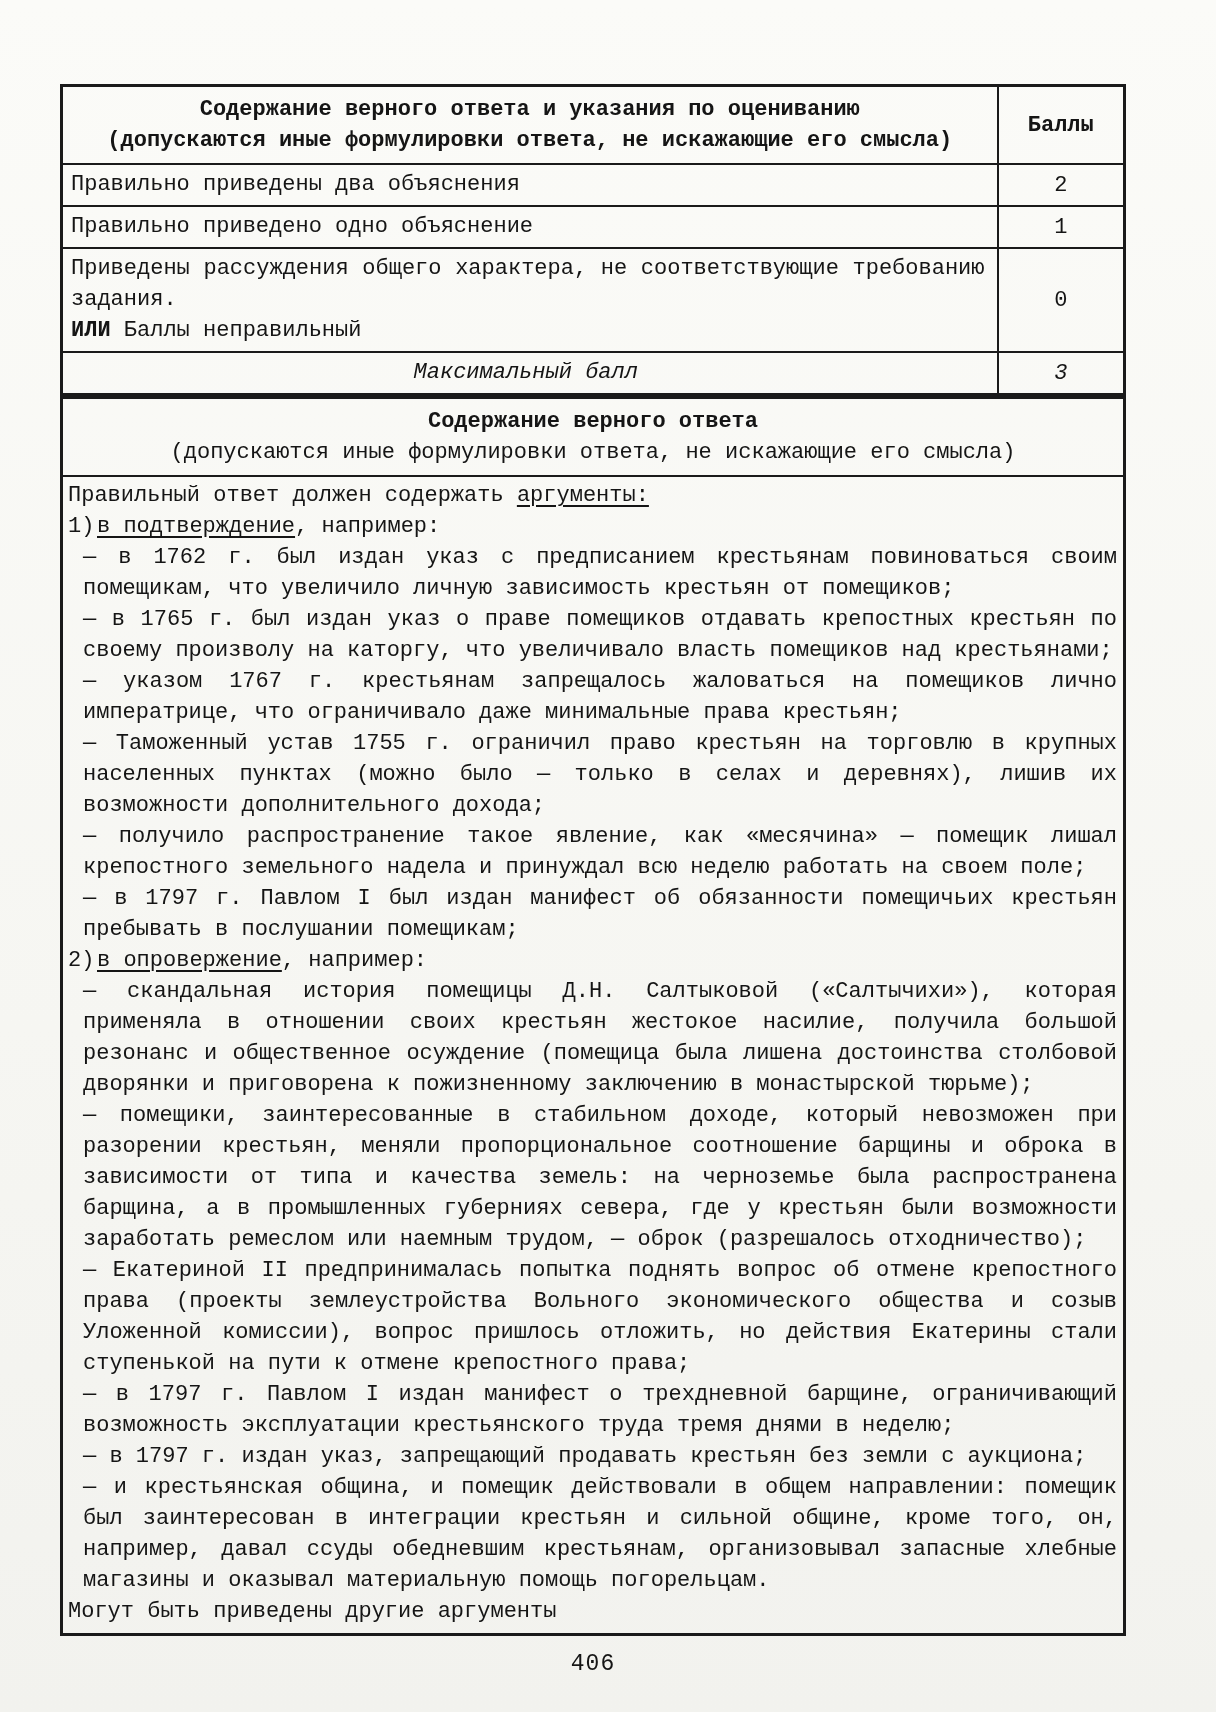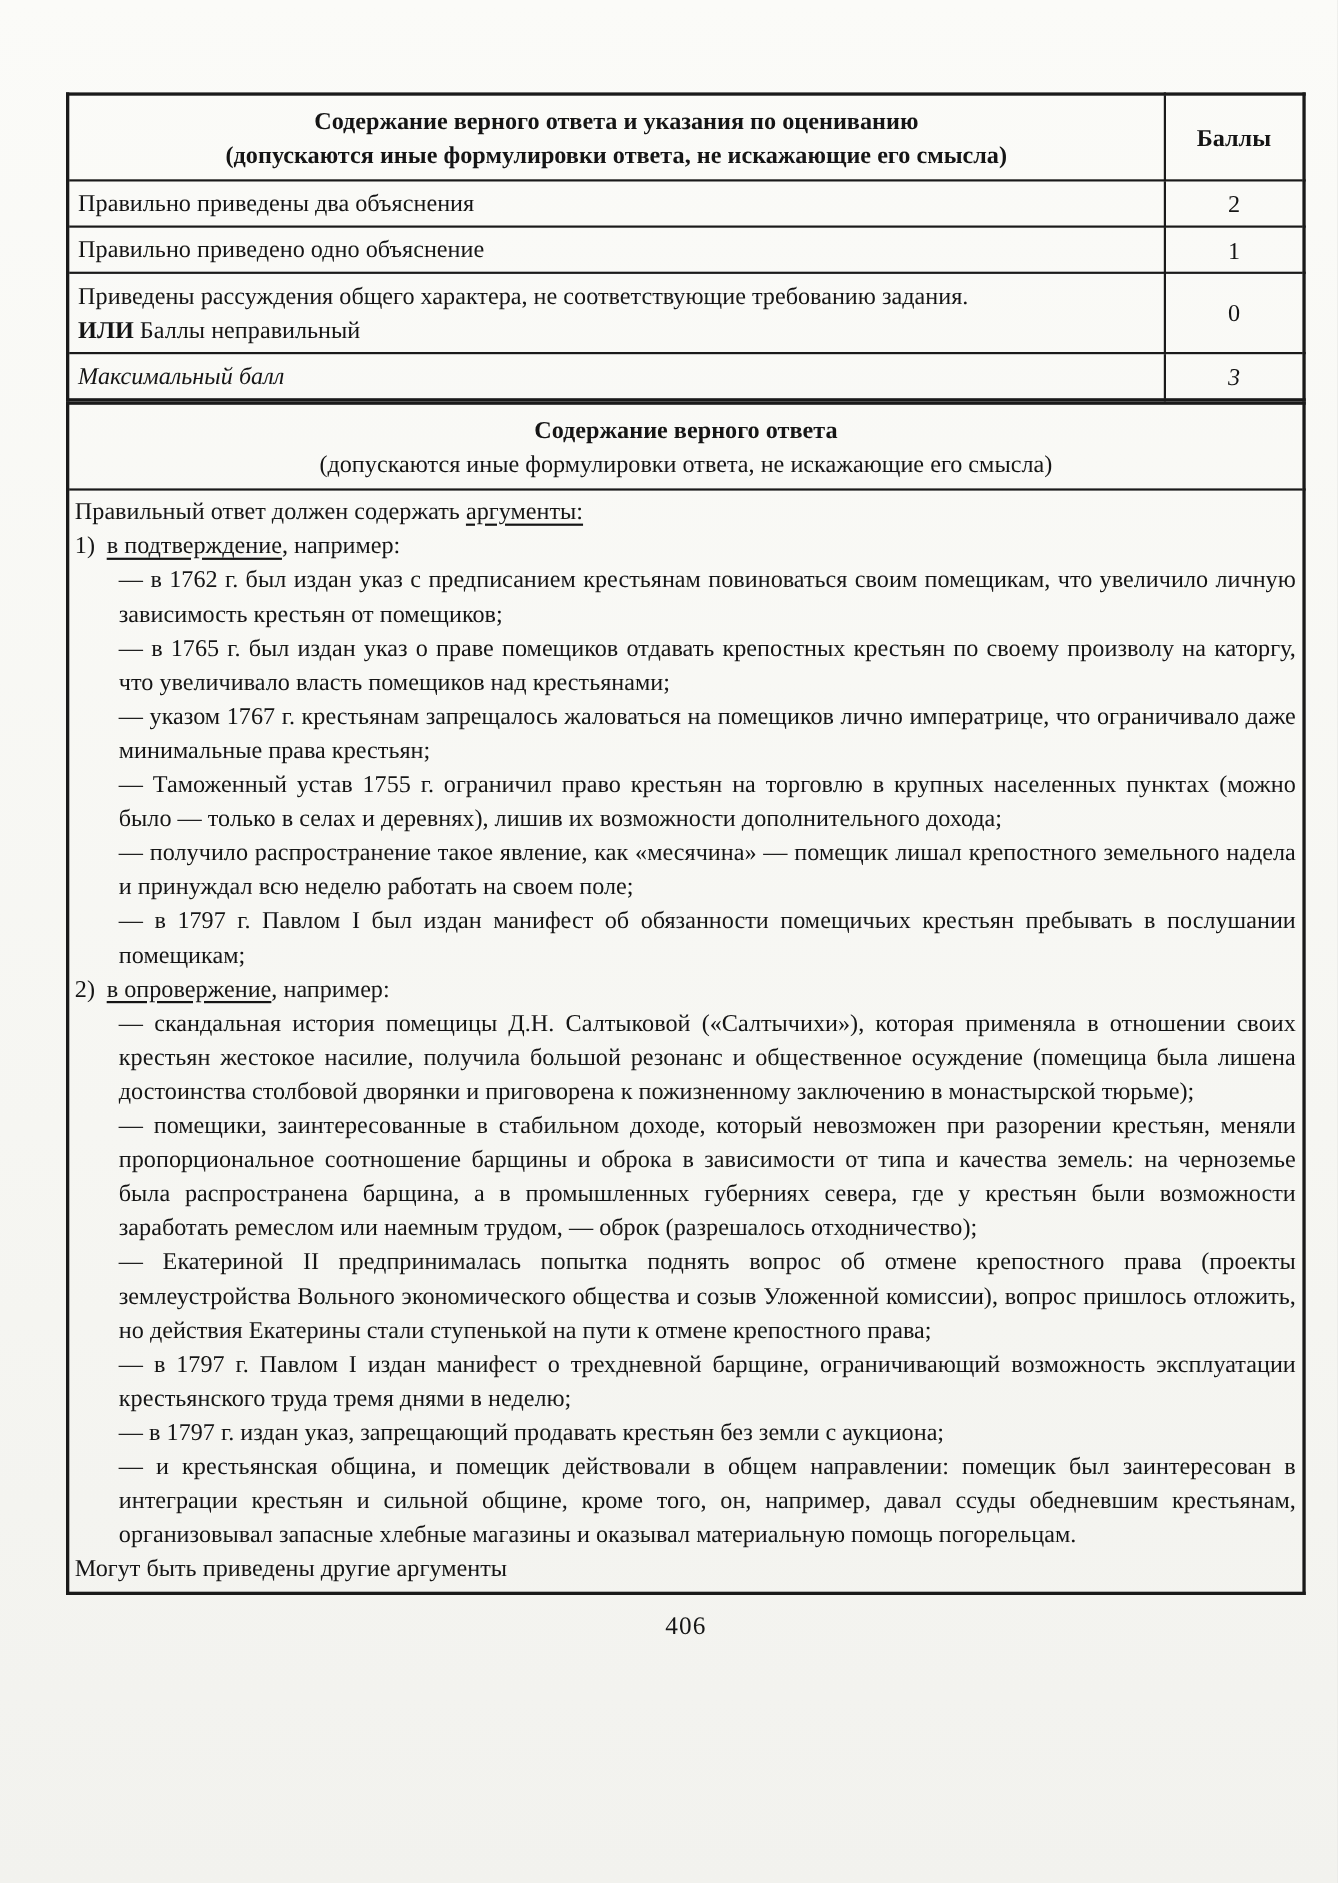--- a/index.html
+++ b/index.html
@@ -6,45 +6,46 @@
   html,body { background:#e9e9e6; }
   body {
     width:1216px; height:1712px;
     font-family:"Liberation Serif", serif;
     color:#151515;
     position:relative;
   }
   .page {
     position:absolute; inset:0;
     background:linear-gradient(180deg,#fbfbf8 0%, #f6f6f2 60%, #f2f2ee 100%);
-    padding:84px 29px 0 60px;
+    padding:84px 90px 0 60px;
+    font-family:Liberation Mono, monospace;
   }
   table { border-collapse:collapse; width:100%; table-layout:fixed; }
   .score-table, .answer-table { border:3px solid #1a1a1a; }
   .score-table td, .answer-table td { border:2px solid #1a1a1a; vertical-align:middle; }
 
   .txt { font-size:22px; line-height:31px; }
   .b { font-weight:bold; }
   .u { text-decoration:underline; text-underline-offset:4px;margin-top:44px; }
 
   
   .score-table .thead { text-align:center; font-weight:bold; padding:7px 14px; }
   .score-table .crit { padding:4px 12px 5px 8px; text-align:justify; }
   .score-table .pts { width:127px; text-align:center; }
   .score-table .maxrow td { font-style:italic; }
-  .score-table .maxlabel { text-align:left; padding:4px 16px 5px 8px; }
+  .score-table .maxlabel { text-align:center; padding:4px 16px 5px 8px; }
 
   .task-label { font-weight:bold; font-size:23px; line-height:26px; margin:13px 0 9px 0; }
 
   
   .answer-table .head { text-align:center; padding:7px 14px;margin-top:46px; }
   .answer-table .head .title-line { font-weight:bold; }
   .answer-table .body { padding:3px 6px 6px 5px; vertical-align:top; }
   .para, .sect, .outro { text-align:justify; }
-  .item { text-align:justify; margin-left:40px; }
+  .item { text-align:justify; margin-left:15px; }
   .num { display:inline-block; width:29px; margin-left:-0px; }
   .sect { margin-left:0; }
 
   .page-number { text-align:center; font-size:23px; margin-top:15px; letter-spacing:1px; }
 </style>
 </head>
 <body>
 
 <div class="page">
 

